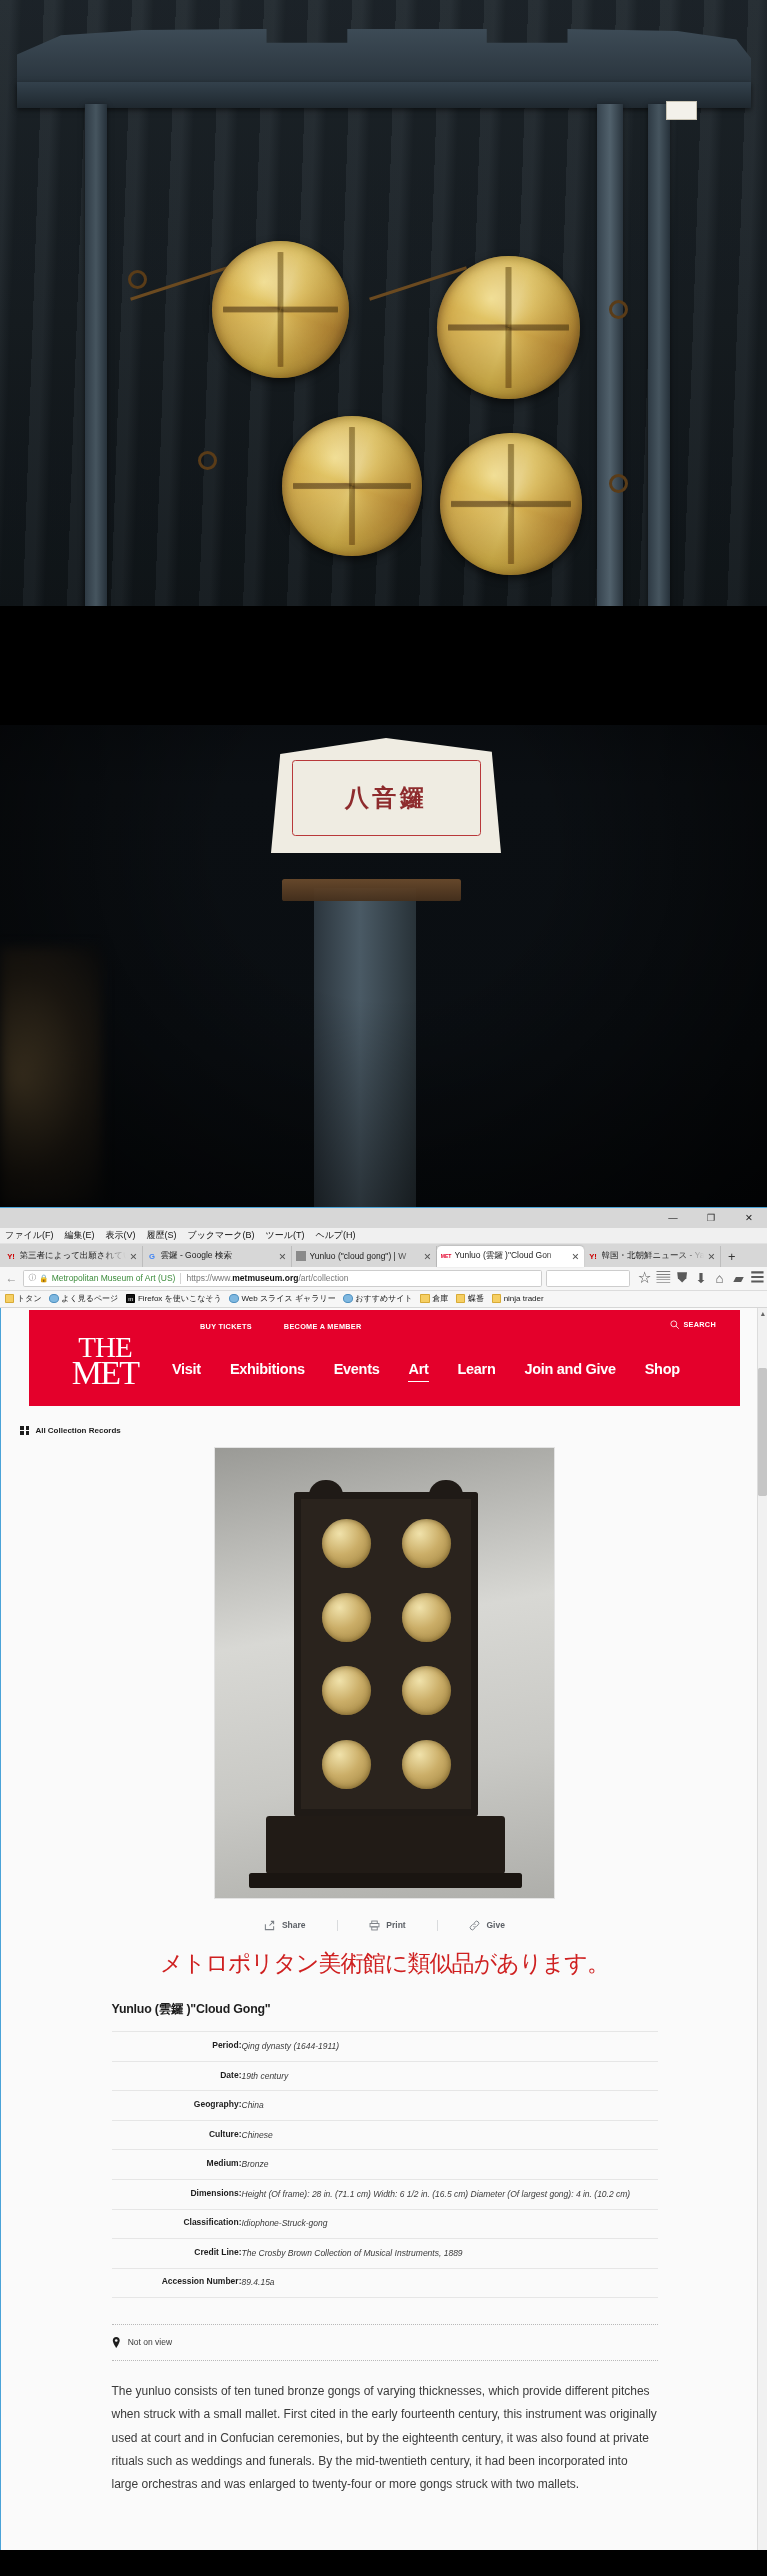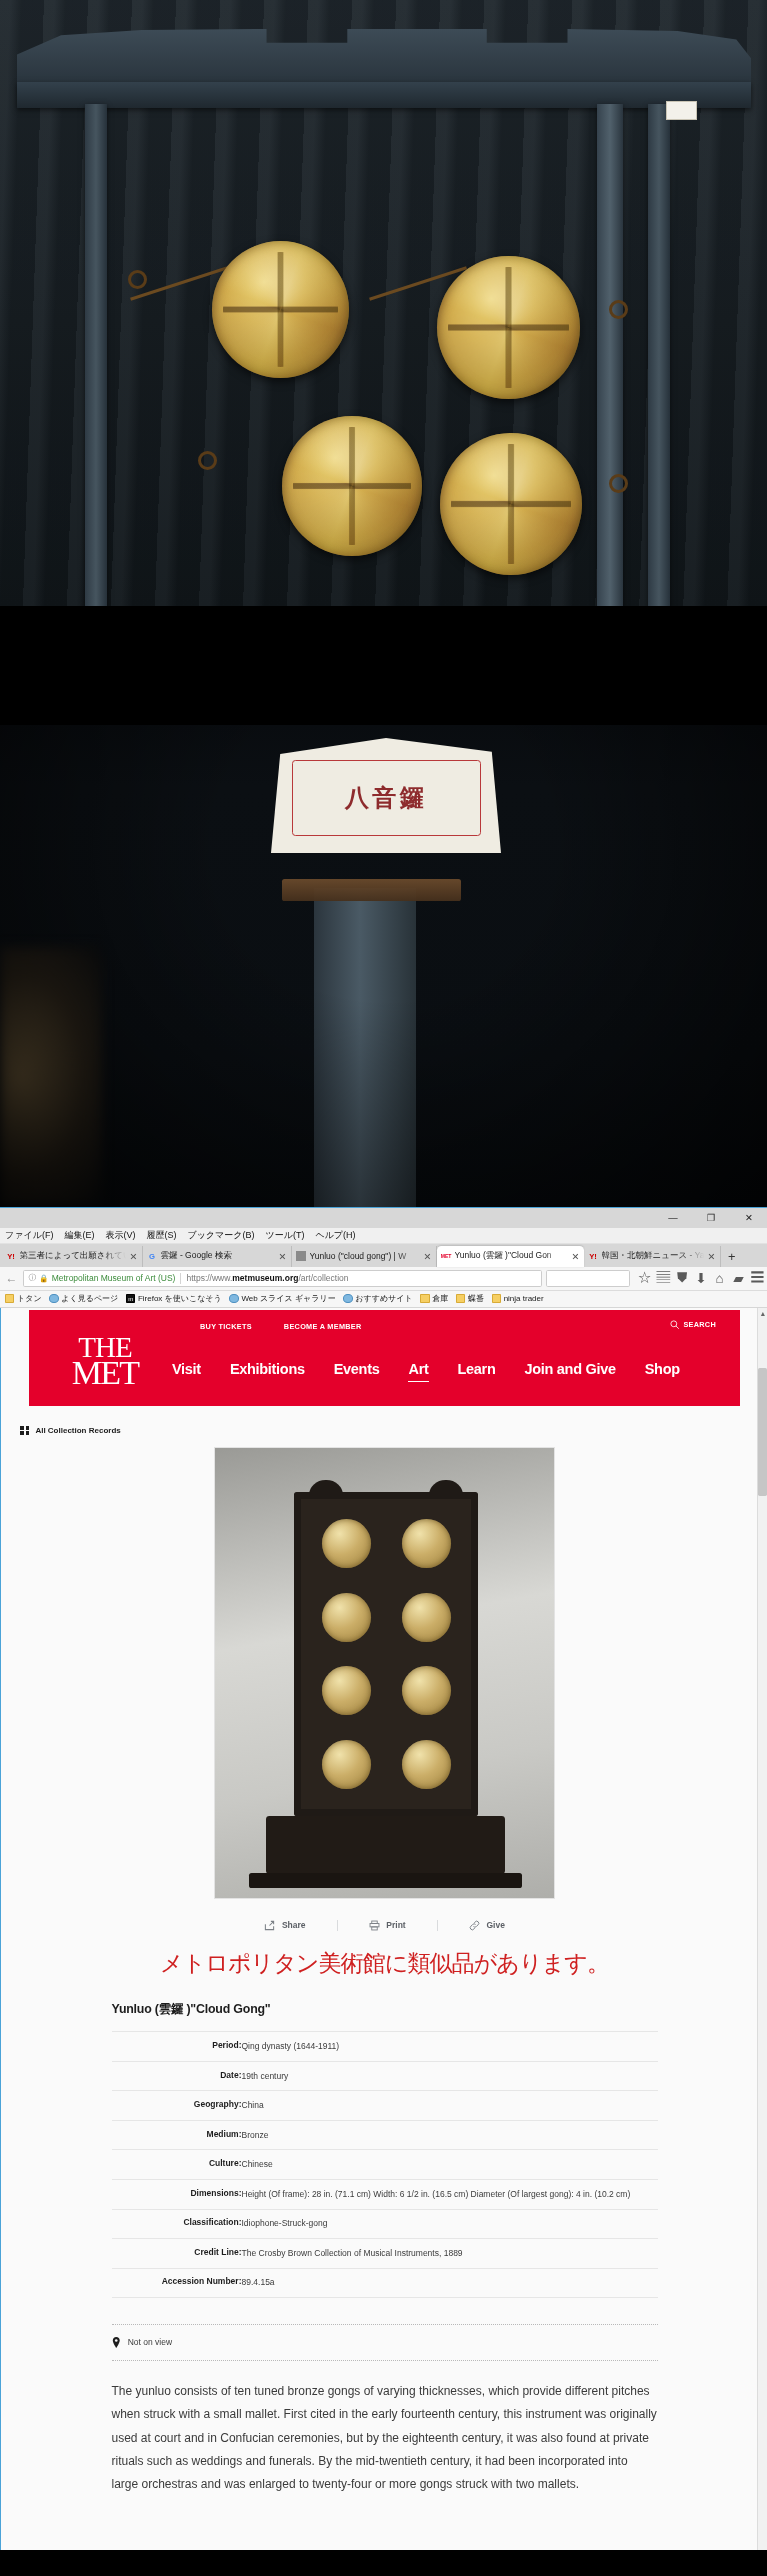--- a/index.html
+++ b/index.html
@@ -255,21 +255,21 @@
 
   .detail { width:546px; margin:22px auto 0 auto; }
   .detail h1 { font-size:12.4px; margin:0 0 13.7px 0; color:#1d1d1d;
     letter-spacing:-0.2px; }
   table.meta { width:100%; border-collapse:collapse; font-size:8.5px; }
   table.meta tr { border-top:0.9px solid #e6e6e6; }
   table.meta tr:last-child { border-bottom:0.9px solid #e6e6e6; }
   table.meta th { text-align:right; width:130px; padding:7.7px 0 7.7px 0;
     font-weight:bold; color:#1d1d1d; vertical-align:top; }
   table.meta td { padding:7.7px 0; color:#3b3b3b; vertical-align:top;
-    line-height:1.55; }
+    line-height:1.55;font-style:italic; }
 
   .dotted { border-top:0.9px dotted #b9b9b9; margin:25.6px 0 0 0; }
   .notonview { display:flex; align-items:center; gap:7.7px; padding:12px 0;
     font-size:8.5px; color:#3b3b3b; }
   .desc { font-size:12px; color:#3b3b3b; line-height:1.95; margin:19px 0 0 0; }
 
   .scrollbar { position:absolute; right:0; top:0; width:11px; height:100%;
     background:#f1f1f1; border-left:0.9px solid #dcdcdc; }
   .scroll-thumb { position:absolute; right:0.9px; top:60px; width:9.4px;
     height:128px; background:#c6c6c6; border-radius:1.7px; }
@@ -531,26 +531,26 @@
             </tr>
           <tr>
               <th>Date:</th>
               <td>19th century</td>
             </tr>
           <tr>
               <th>Geography:</th>
               <td>China</td>
             </tr>
           <tr>
+              <th>Culture:</th>
+              <td>Chinese</td>
+            </tr>
+          <tr>
               <th>Medium:</th>
               <td>Bronze</td>
-            </tr>
-          <tr>
-              <th>Culture:</th>
-              <td>Chinese</td>
             </tr>
           <tr>
               <th>Dimensions:</th>
               <td>Height (Of frame): 28 in. (71.1 cm) Width: 6 1/2 in. (16.5 cm) Diameter (Of largest gong): 4 in. (10.2 cm)</td>
             </tr>
           <tr>
               <th>Classification:</th>
               <td>Idiophone-Struck-gong</td>
             </tr>
           <tr>

